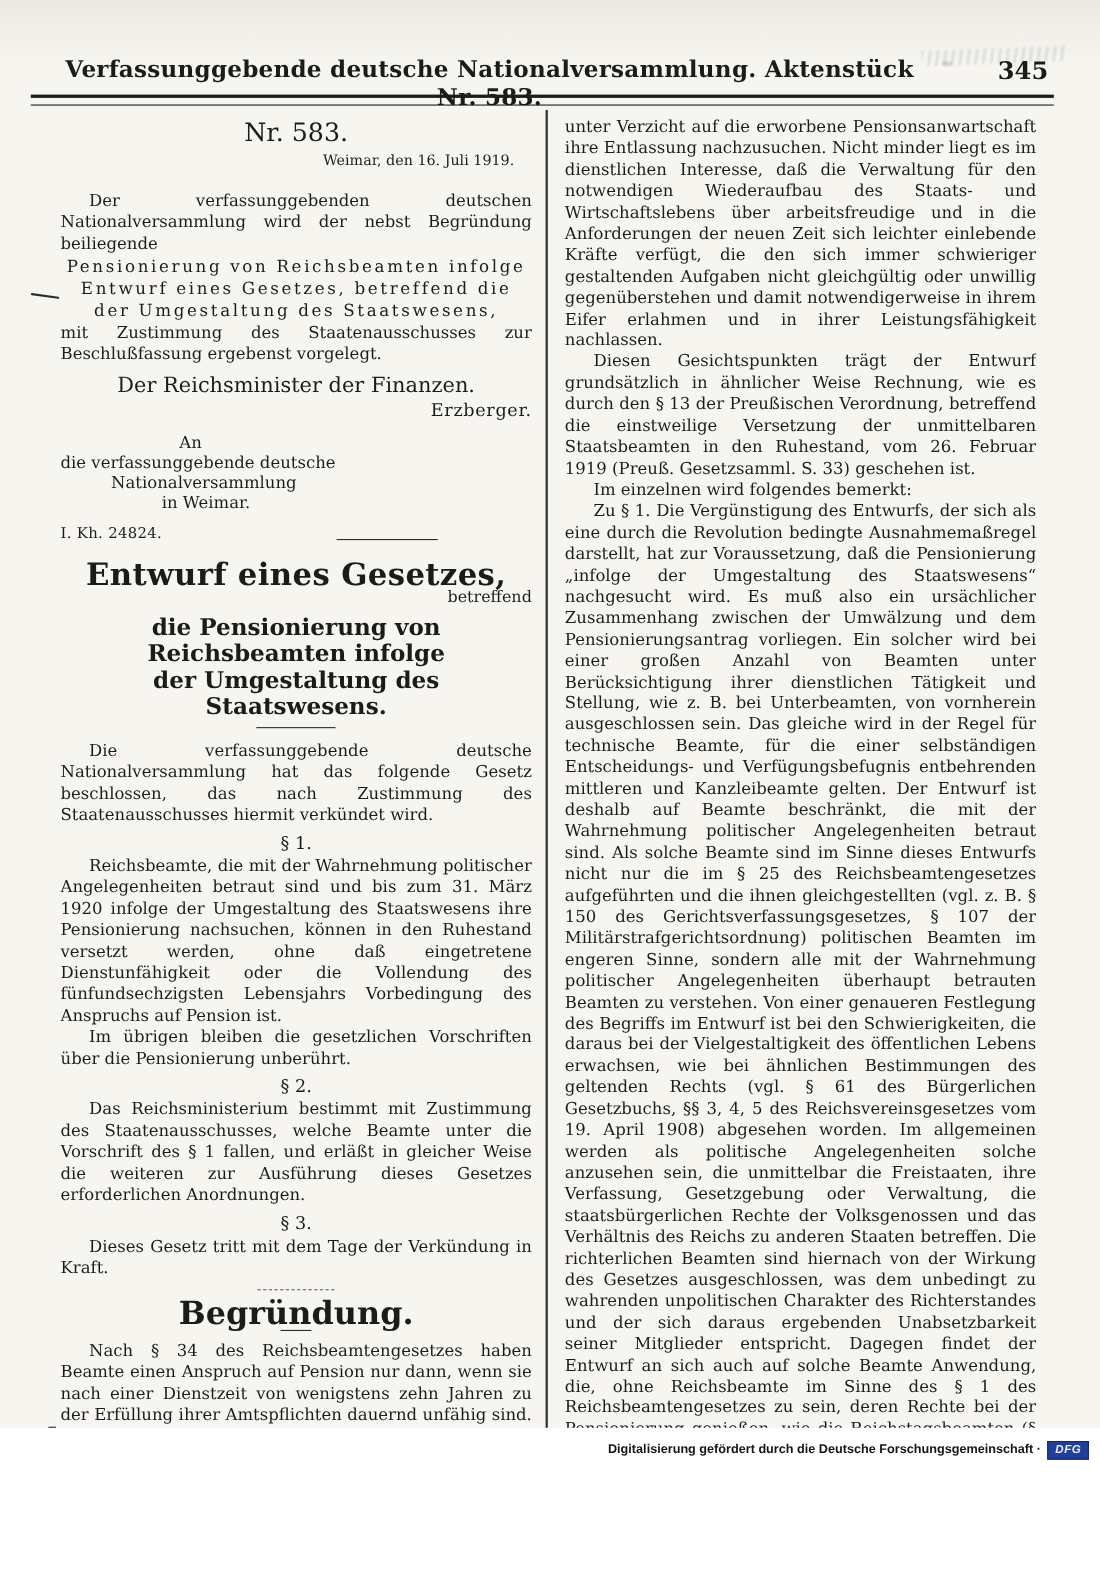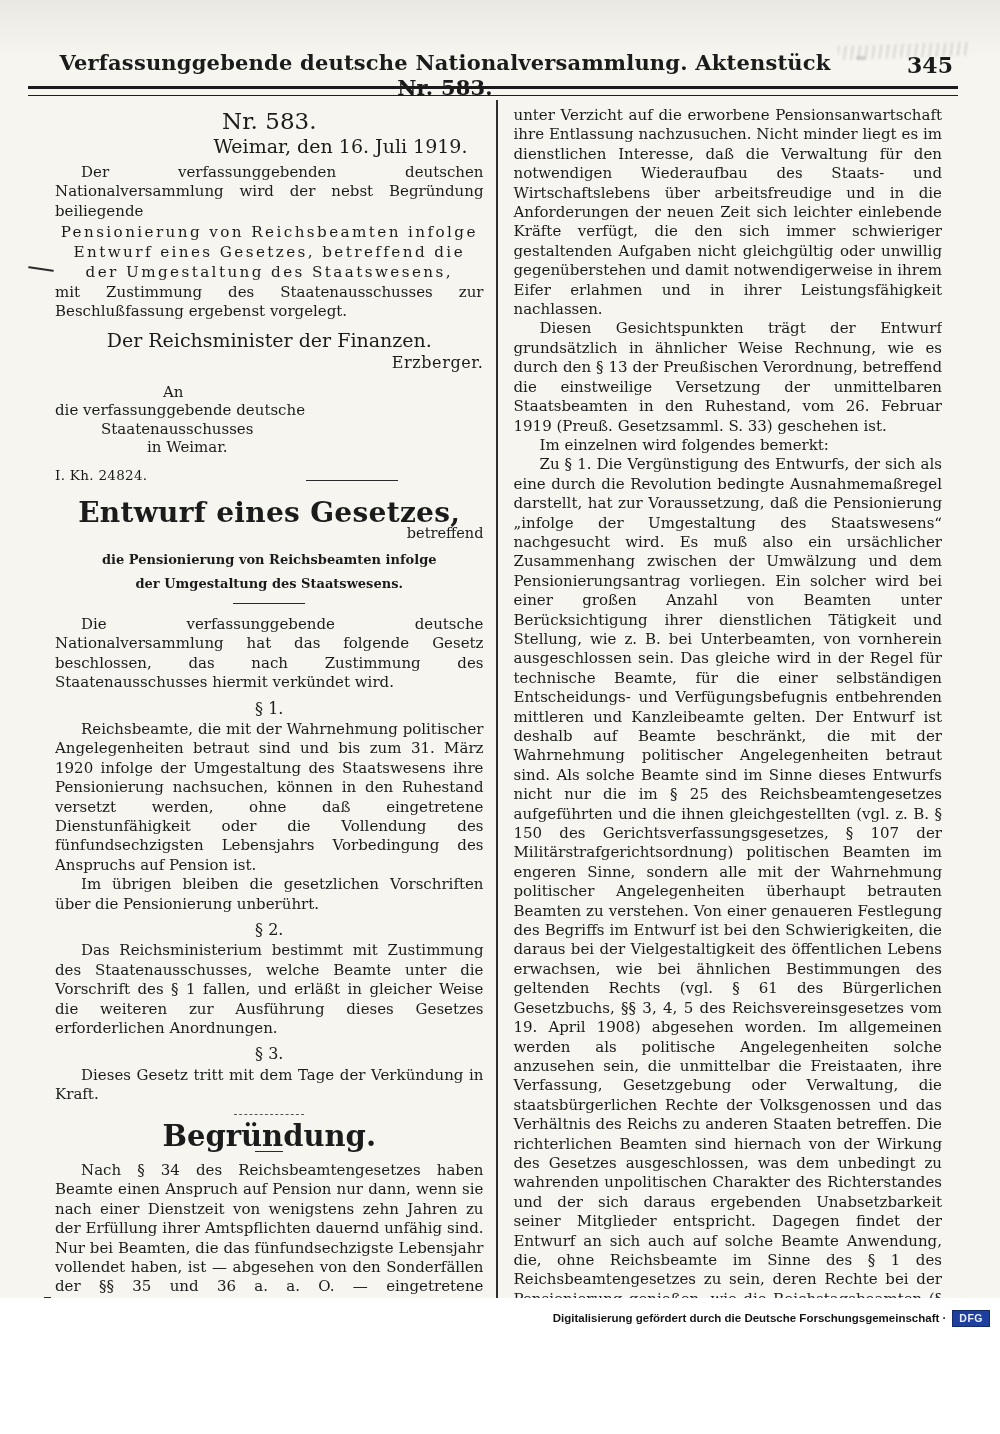--- a/index.html
+++ b/index.html
@@ -38,54 +38,54 @@
   .columns{position:absolute;top:100px;left:55px;width:887px;height:1242px;display:flex;overflow:hidden;}
   .col{width:435px;font-size:15px;line-height:19.4px;text-align:justify;}
   .col-left{margin-right:14px;}
   .col-right{margin-left:16px;padding-top:6px;}
   .col-divider{position:absolute;top:0;left:441px;width:1.5px;height:1246px;background:#2e2e2e;}
   .columns-wrap{position:absolute;top:100px;left:55px;width:887px;height:1246px;}
 
   p{margin:0;}
   .indent{text-indent:26px;}
   .h-docnum{text-align:center;font-size:23px;font-weight:normal;margin:12px 0 6px;}
-  .dateline{text-align:right;padding-right:16px;font-size:19px;margin-bottom:6px;text-indent:0;}
+  .dateline{text-align:right;padding-right:16px;font-size:13px;margin-bottom:16px;text-indent:0;}
   .spaced-block{margin:1px 0;}
   .spaced-line{text-align:center;letter-spacing:2.4px;font-size:15.2px;line-height:20px;}
   .minister{text-align:center;font-size:19px;margin:9px 0 3px;text-indent:0;}
   .signature{text-align:right;font-size:16px;font-weight:normal;letter-spacing:.6px;margin:0 0 10px;text-indent:0;}
   .address{font-size:15px;line-height:18.5px;text-align:left;}
   .addr-0{margin-left:108px;}
   .addr-1{margin-left:0;}
   .addr-2{margin-left:46px;}
   .addr-3{margin-left:92px;}
   .fileref-row{display:flex;align-items:flex-end;margin-top:9px;}
   .fileref{font-size:13.5px;letter-spacing:.3px;}
   .rule-after-ref{width:92px;border-top:1.5px solid #2a2a2a;margin:0 86px 4px auto;}
   .law-title{text-align:center;font-size:28px;font-weight:bold;margin:18px 0 2px;letter-spacing:.3px;}
   .betreffend{text-align:right;font-size:14.5px;margin:0 0 4px;text-indent:0;}
-  .law-subtitle{text-align:center;font-size:13px;font-weight:bold;line-height:24px;text-indent:0;}
+  .law-subtitle{text-align:center;font-size:21px;font-weight:bold;line-height:24px;text-indent:0;}
   .rule-short{width:72px;border-top:1.5px solid #2a2a2a;margin:7px auto 11px;}
   .rule-short.tiny{width:28px;margin:5px auto 9px;}
   .rule-dashed{width:70px;border-top:1.6px dashed #555;margin:9px auto 8px;}
   .section-head{text-align:center;font-size:16px;margin:6px 0 2px;text-indent:0;}
   .begr-head{text-align:center;font-size:29px;font-weight:bold;margin:12px 0 0;}
   .rc-p{margin:0;}
 
   
   .footer{position:absolute;top:1343px;left:55px;width:887px;display:flex;justify-content:space-between;align-items:baseline;}
   .footer-imprint{font-size:14px;margin-left:40px;text-align:center;}
   .footer-sheet{font-size:15px;font-weight:bold;margin-right:62px;}
 
   
   .bottom-strip{position:absolute;left:0;bottom:0;width:1000px;height:42px;background:#ffffff;}
   .credit{position:absolute;right:10px;bottom:13px;display:flex;align-items:center;gap:6px;
     font-family:"Liberation Sans", sans-serif;font-size:11.5px;font-weight:bold;color:#151515;}
   .dfg-logo{display:inline-block;background:#1e3f9e;color:#eaf0ff;border:1px solid #132a6b;
-    font-family:"Liberation Sans", sans-serif;font-size:10.5px;font-weight:bold;
+    font-family:"Liberation Sans", sans-serif;font-size:10.5px;font-weight:bold;font-style:italic;
     letter-spacing:.5px;padding:2px 6px 3px;line-height:1;}
 </style>
 </head>
 <body>
 
 <div class="page">
 
   <div class="smudge smudge-1"></div>
   <div class="smudge smudge-2"></div>
   <div class="margin-dash margin-dash-1"></div>
@@ -114,21 +114,21 @@
         <div class="spaced-line">der Umgestaltung des Staatswesens,</div>
       </div>
       <p>mit Zustimmung des Staatenausschusses zur Beschlußfassung ergebenst vorgelegt.</p>
 
       <div class="minister">Der Reichsminister der Finanzen.</div>
       <div class="signature">Erzberger.</div>
 
       <div class="address">
         <div class="addr-0">An</div>
         <div class="addr-1">die verfassunggebende deutsche</div>
-        <div class="addr-2">Staatenausschusses</div>
+        <div class="addr-2">Nationalversammlung</div>
         <div class="addr-3">in Weimar.</div>
       </div>
 
       <div class="fileref-row">
         <span class="fileref">I. Kh. 24824.</span>
         <span class="rule-after-ref"></span>
       </div>
 
       <div class="law-title">Entwurf eines Gesetzes,</div>
       <div class="betreffend">betreffend</div>

